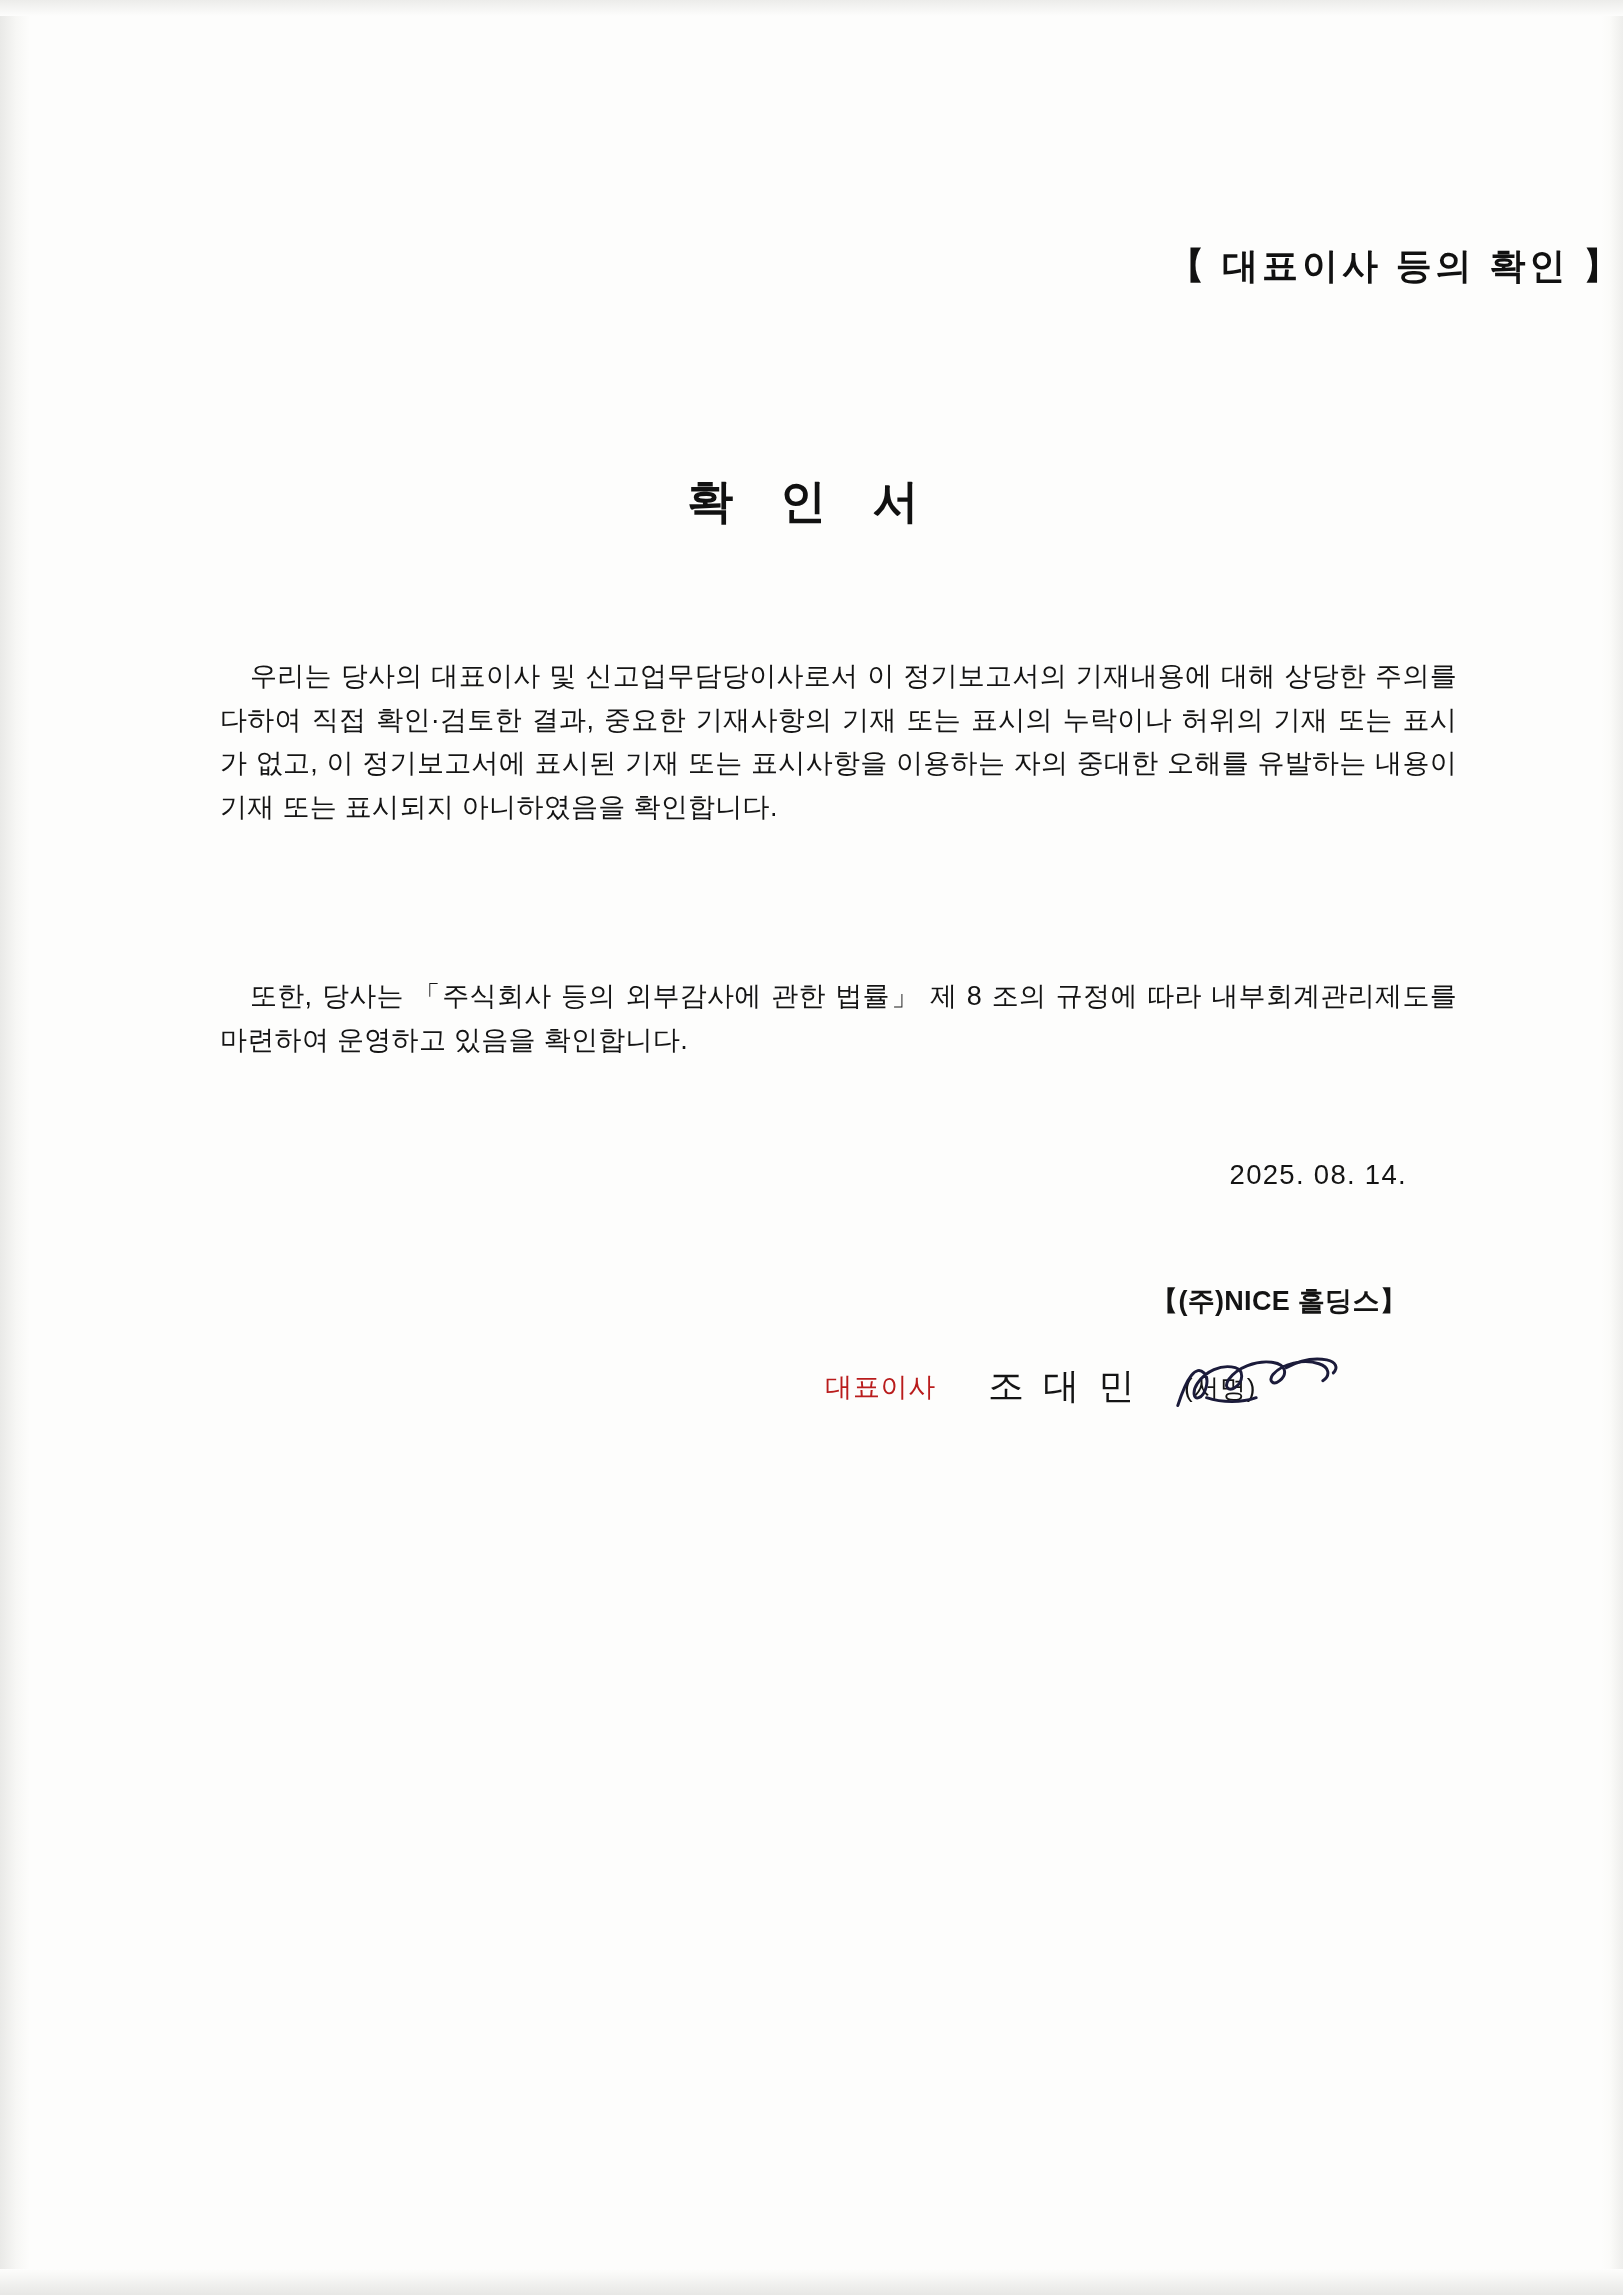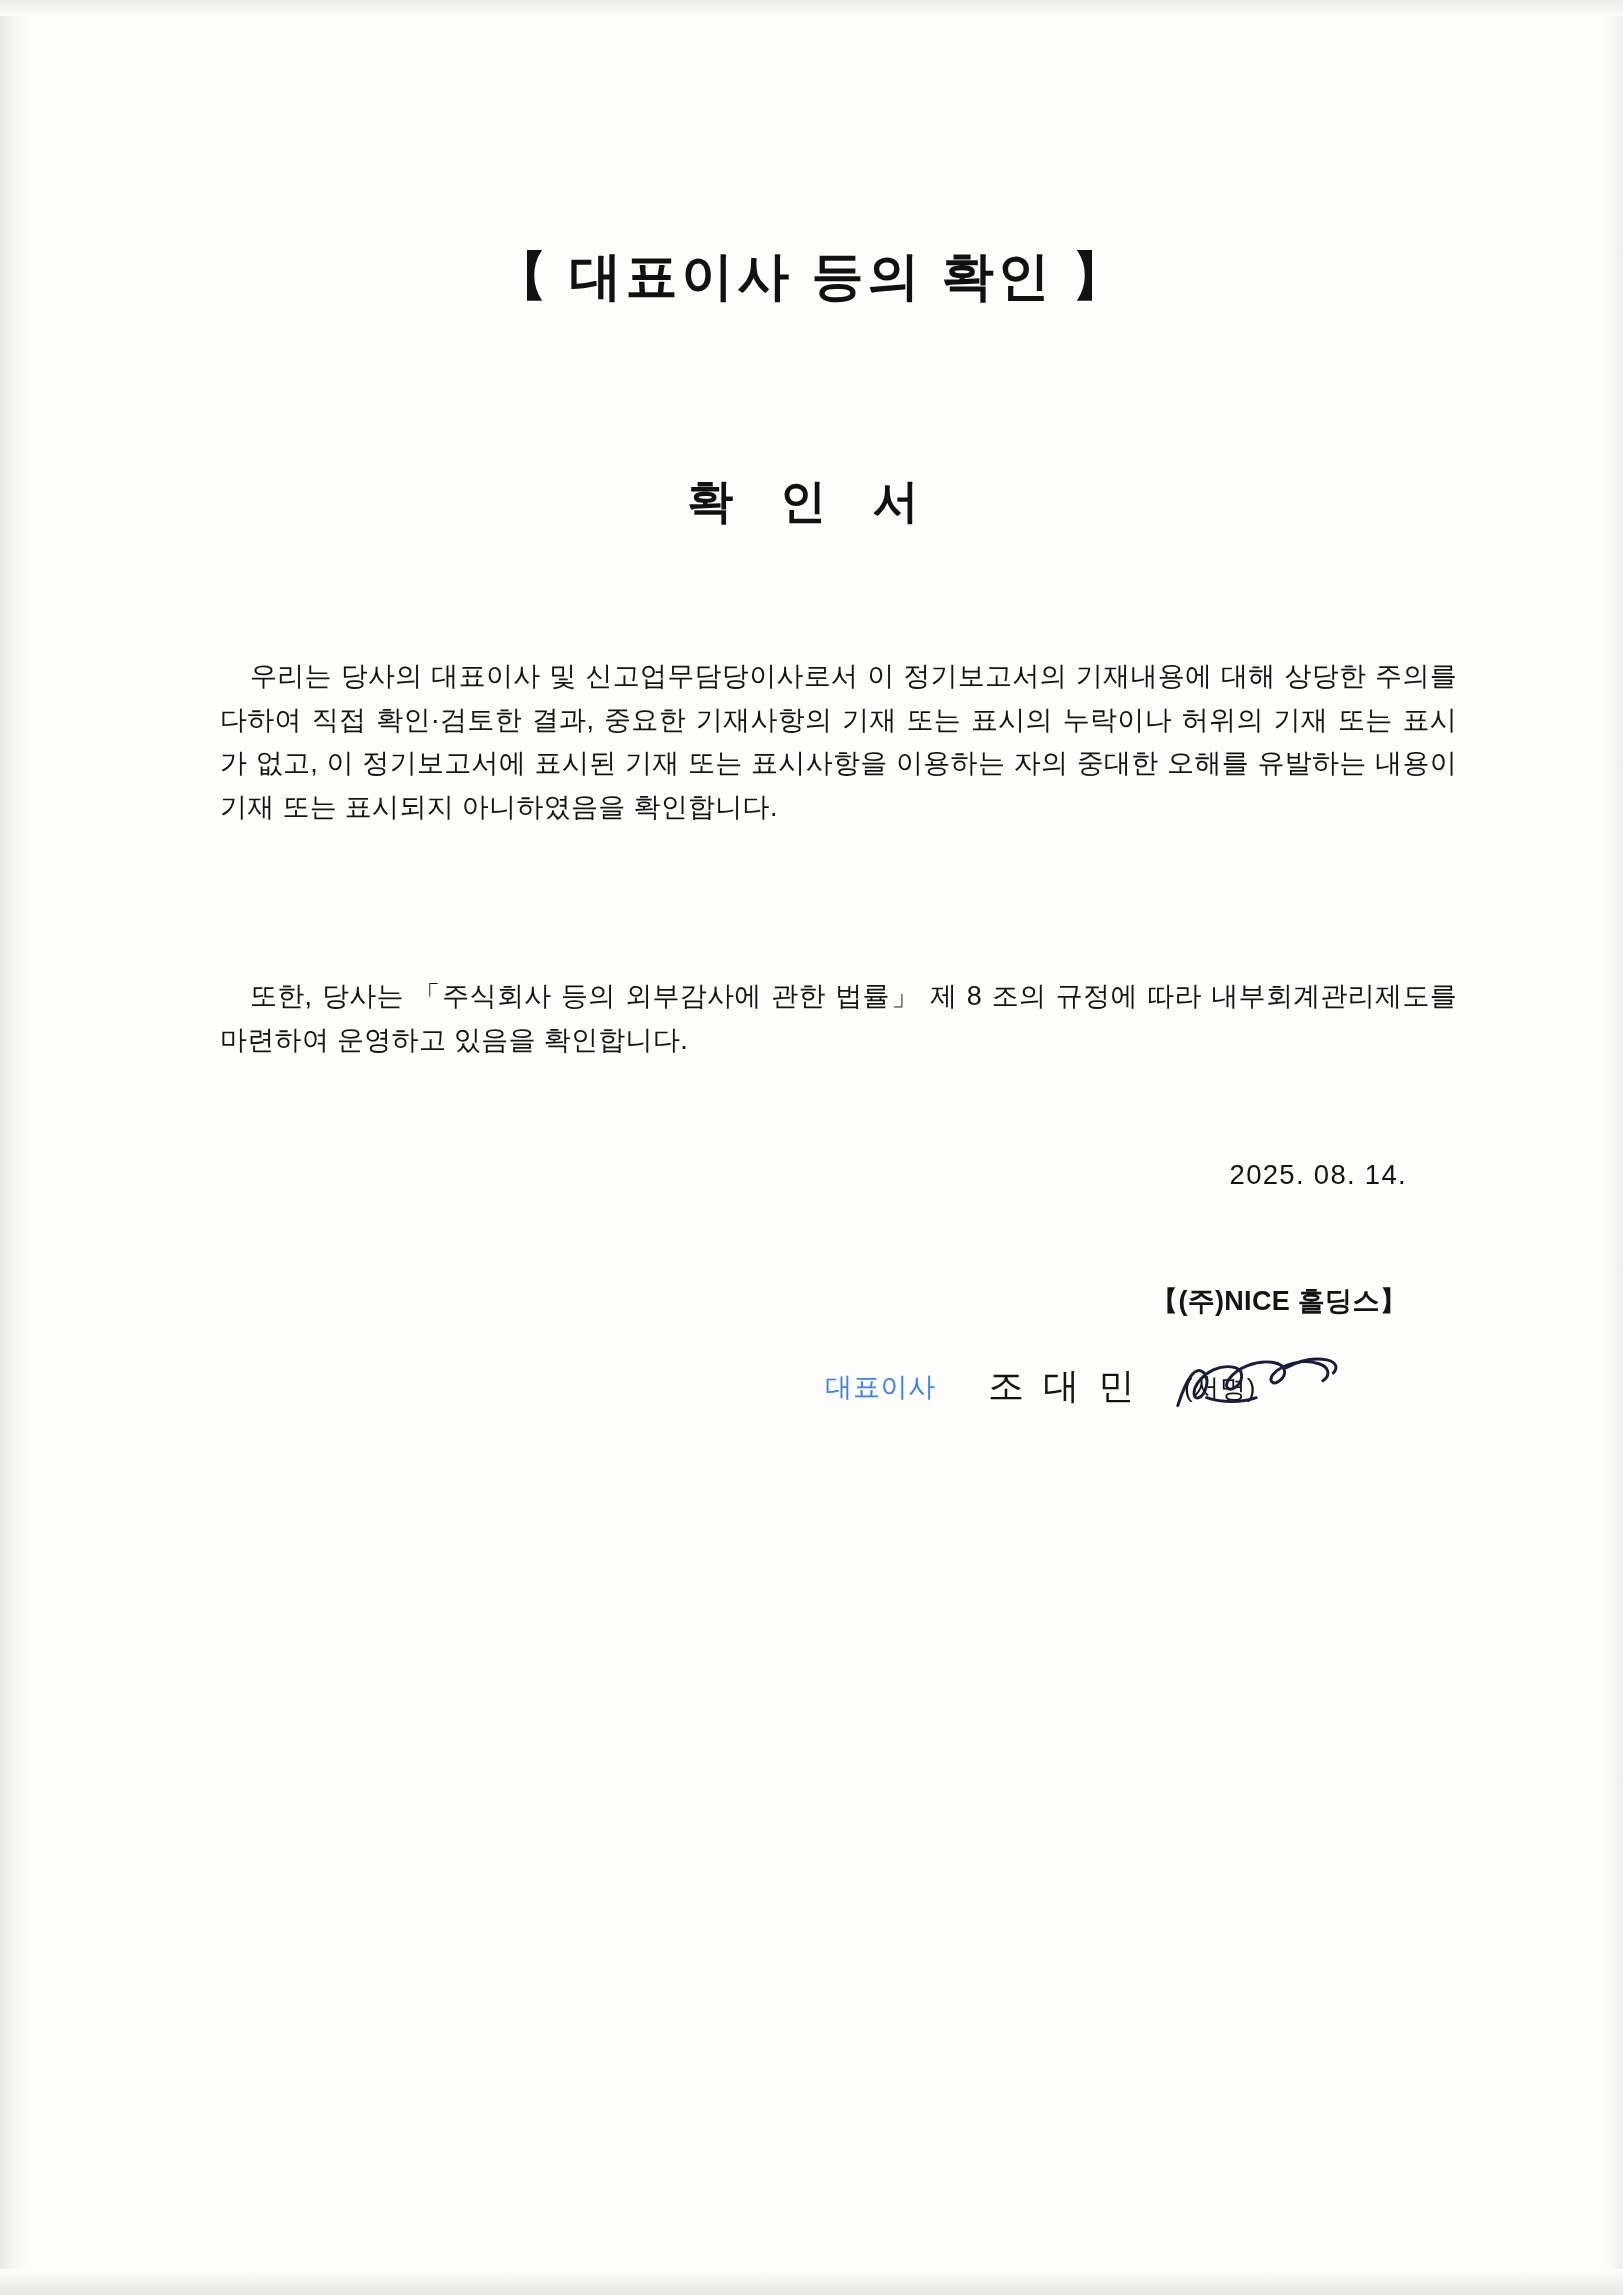--- a/index.html
+++ b/index.html
@@ -53,22 +53,22 @@
     left: 0; top: 0;
     width: 1623px;
     height: 2295px;
   }
 
   .doc-header {
     position: absolute;
     left: 0;
     top: 242px;
     width: 1623px;
-    text-align: center;
-    font-size: 52px;
+    text-align: right;
+    font-size: 36px;
     font-weight: bold;
     letter-spacing: 3.9px;
     color: #111;
   }
 
   .doc-title {
     position: absolute;
     left: 0;
     top: 471px;
     width: 1623px;
@@ -126,21 +126,21 @@
     align-items: center;
     height: 63px;
   }
   .sig-role {
     width: 281px;
     font-size: 27px;
     letter-spacing: 0.7px;
     text-align: right;
     padding-right: 52px;
     box-sizing: border-box;
-    color: #3b82f6;
+    color: #b91c1c;
   }
   .sig-name {
     width: 183px;
     font-size: 36px;
     letter-spacing: 4.6px;
     color: #141414;
   }
   .sig-mark {
     position: relative;
     width: 216px;

